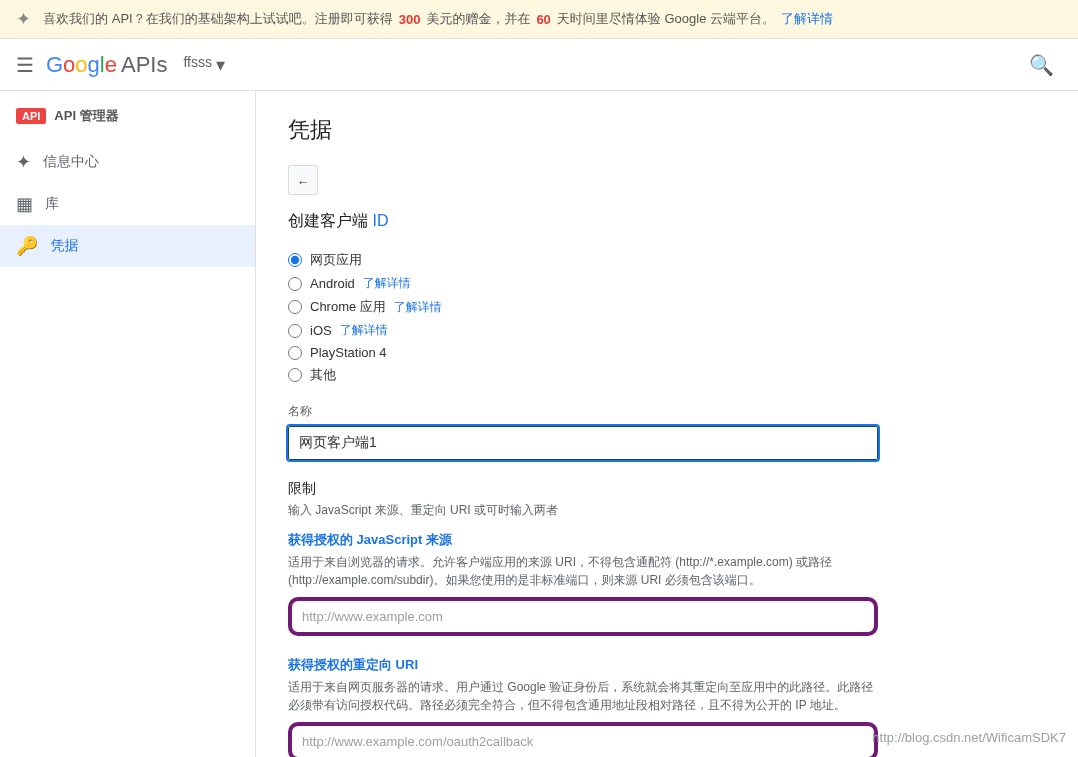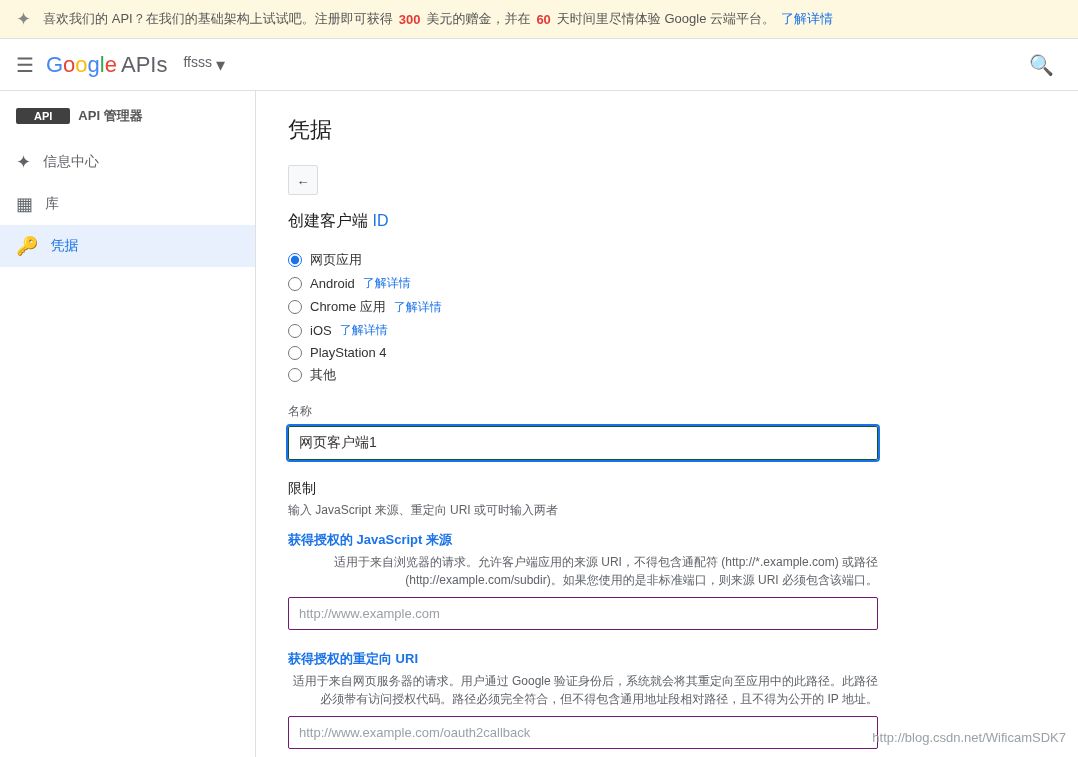--- a/index.html
+++ b/index.html
@@ -67,25 +67,25 @@
     .sidebar-header {
       padding: 8px 16px;
       font-size: 13px;
       font-weight: 600;
       color: #555;
       display: flex;
       align-items: center;
       gap: 8px;
     }
     .sidebar-header .api-badge {
-      background: #404040;
+      background: #ef4444;
       color: #fff;
       font-size: 11px;
       font-weight: bold;
-      padding: 2px 18px;
+      padding: 2px 6px;
       border-radius: 2px;
     }
 
     
     .main {
       flex: 1;
       padding: 24px 32px;
       overflow-y: auto;
       background: #fff;
     }
@@ -148,26 +148,26 @@
       border: 1px solid #14532d;
       outline: 2px solid #1a73e8;
       padding: 8px 10px;
       font-size: 14px;
       color: #333;
       border-radius: 2px;
     }
     .text-input-plain {
       width: 100%;
       max-width: 590px;
-      border: 1px solid #701a75;
+      border: 4px solid #701a75;
       outline: none;
       padding: 8px 10px;
       font-size: 13px;
       color: #9aa0a6;
-      border-radius: 2px;
+      border-radius: 10px;
     }
     .text-input-plain::placeholder { color: #9aa0a6; }
 
     
     .restriction-title {
       font-size: 14px;
       color: #202124;
       margin-top: 20px;
       margin-bottom: 4px;
       font-weight: 500;
@@ -187,21 +187,20 @@
       color: #1a73e8;
       margin-bottom: 4px;
       font-weight: 700;
     }
     .subsection-desc {
       font-size: 12px;
       color: #5f6368;
       margin-bottom: 8px;
       max-width: 590px;
       line-height: 1.5;
-      text-align: right;
     }
 
     
     .watermark {
       position: fixed;
       bottom: 12px;
       right: 12px;
       font-size: 13px;
       color: #9aa0a6;
     }

